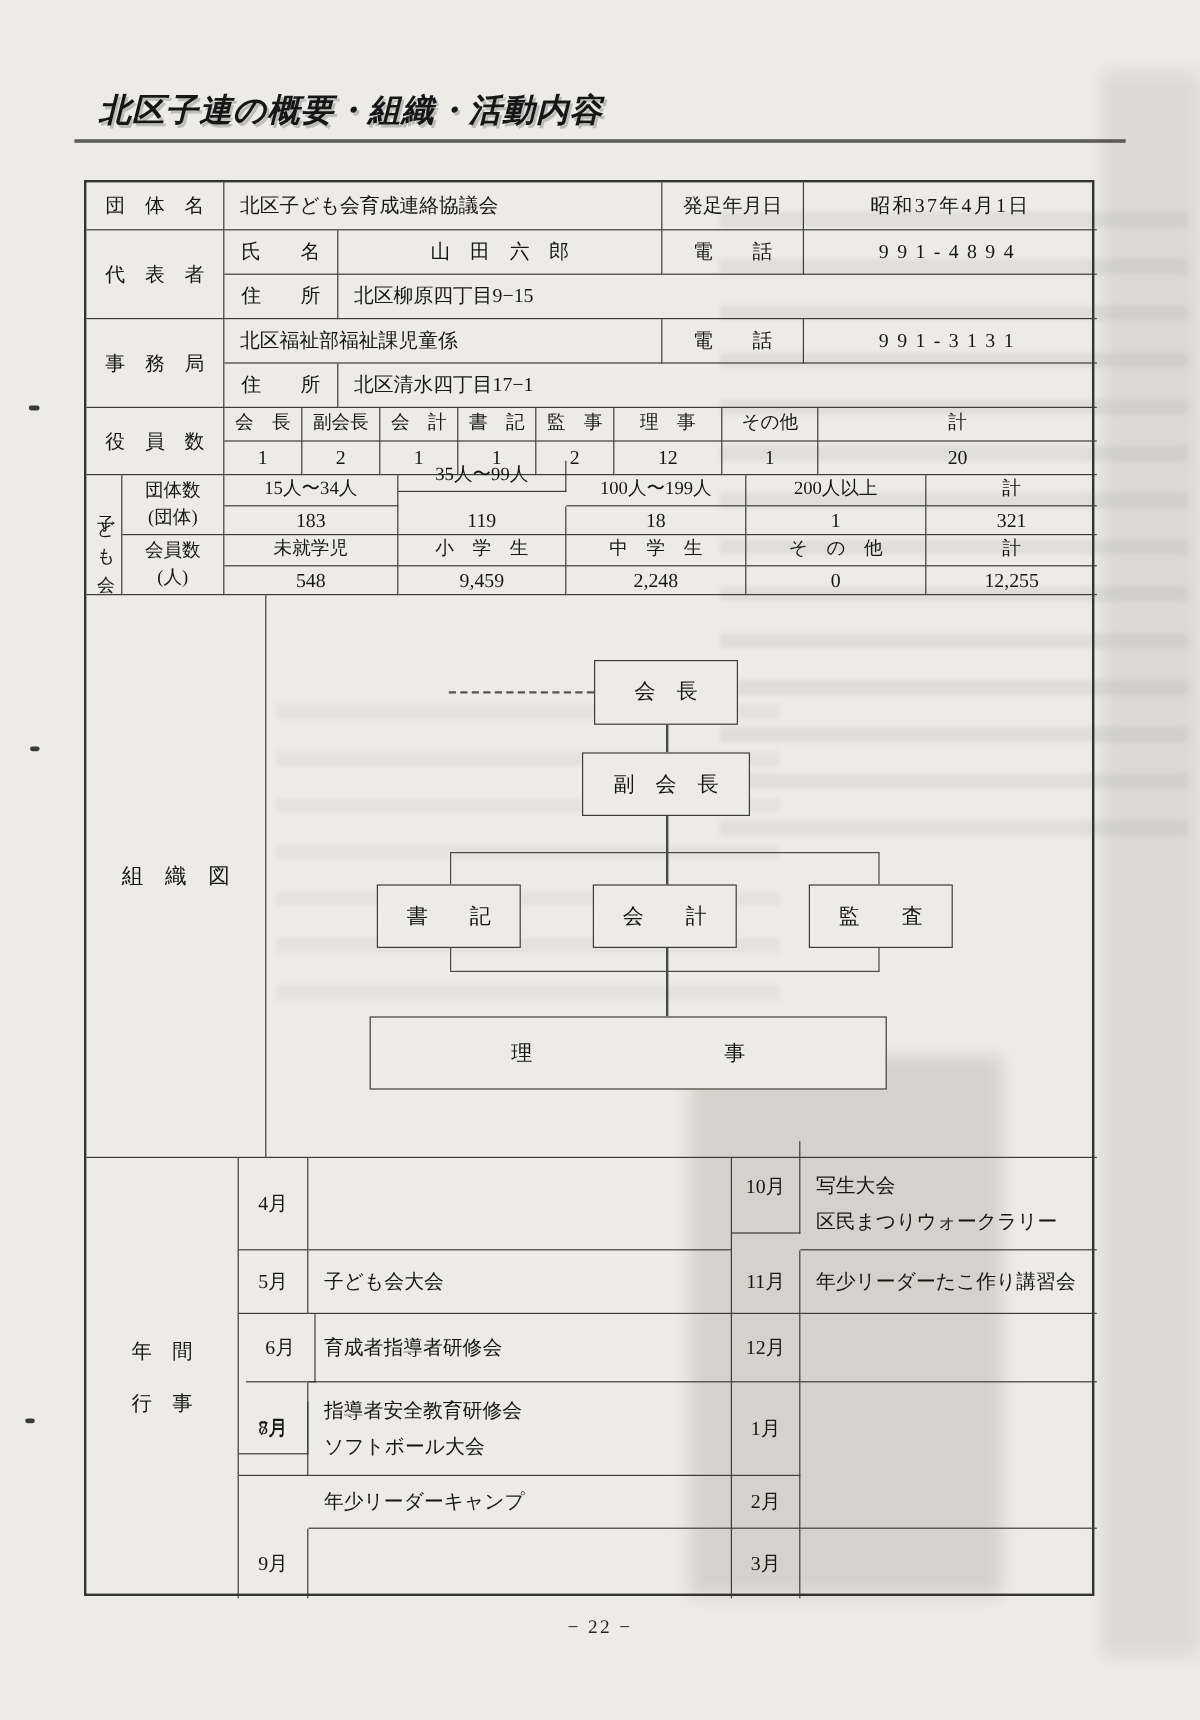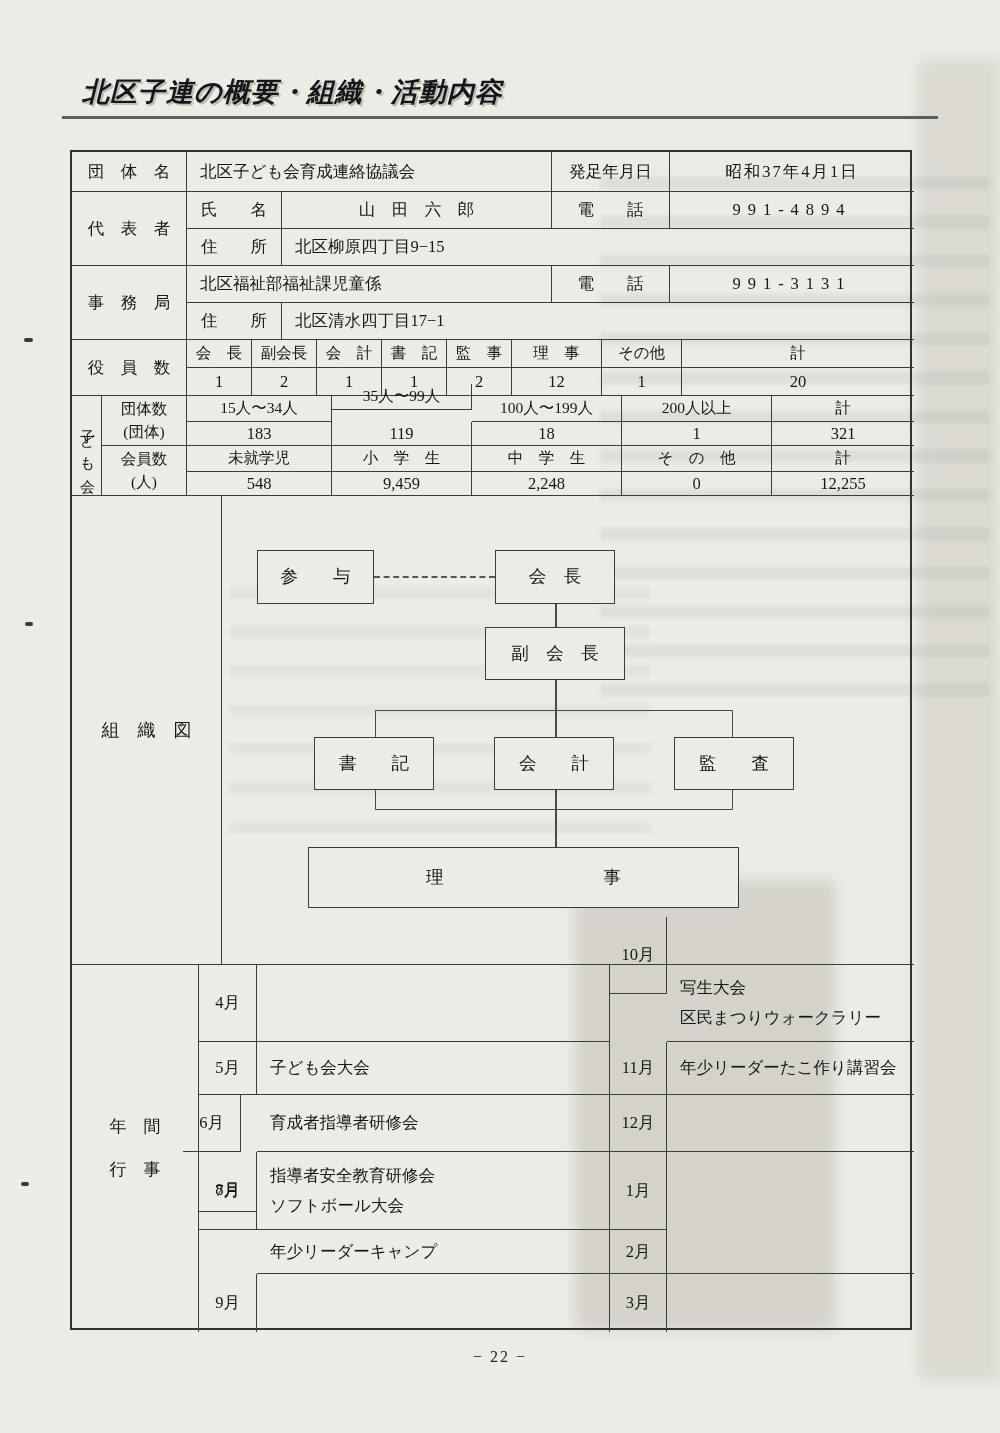--- a/index.html
+++ b/index.html
@@ -117,47 +117,46 @@
     <div class="c" style="left:400px;top:320px;width:150px;height:24px;">2,248</div>
     <div class="c" style="left:550px;top:320px;width:150px;height:24px;">0</div>
     <div class="c nr" style="left:700px;top:320px;width:142px;height:24px;">12,255</div>
 
     <div class="c" style="left:0;top:344px;width:150px;height:469px;font-size:18px;">組　織　図</div>
     <div class="c nr" style="left:150px;top:344px;width:692px;height:469px;">
       <div class="odash" style="left:152px;top:80px;width:121px;"></div>
       <div class="oline" style="left:333px;top:108px;width:2px;height:23px;"></div>
       <div class="oline" style="left:333px;top:184px;width:2px;height:167px;"></div>
       <div class="oloop" style="left:153px;top:214px;width:358px;height:100px;"></div>
-      <div class="chartbox" style="left:35px;top:54px;width:117px;height:54px;">参　　与</div>
       <div class="chartbox" style="left:273px;top:54px;width:120px;height:54px;">会　長</div>
       <div class="chartbox" style="left:263px;top:131px;width:140px;height:53px;">副　会　長</div>
       <div class="chartbox" style="left:92px;top:241px;width:120px;height:53px;">書　　記</div>
       <div class="chartbox" style="left:272px;top:241px;width:120px;height:53px;">会　　計</div>
       <div class="chartbox" style="left:452px;top:241px;width:120px;height:53px;">監　　査</div>
       <div class="chartbox" style="left:86px;top:351px;width:431px;height:61px;gap:160px;">
         <span>理</span>
         <span>事</span>
       </div>
     </div>
 
     <div class="c nb" style="left:0;top:813px;width:127px;height:367px;font-size:17px;line-height:2.5;">年　間
 行　事</div>
 
     <div class="c" style="left:127px;top:813px;width:58px;height:77px;">4月</div>
     <div class="c lft ev" style="left:185px;top:813px;width:353px;height:77px;"></div>
-    <div class="c" style="left:538px;top:765px;width:57px;height:77px;">10月</div>
+    <div class="c" style="left:538px;top:799px;width:57px;height:77px;">10月</div>
     <div class="c nr lft ev" style="left:595px;top:813px;width:247px;height:77px;">写生大会
 区民まつりウォークラリー</div>
 
     <div class="c" style="left:127px;top:890px;width:58px;height:53px;">5月</div>
     <div class="c lft ev" style="left:185px;top:890px;width:353px;height:53px;">子ども会大会</div>
     <div class="c" style="left:538px;top:890px;width:57px;height:53px;">11月</div>
     <div class="c nr lft ev" style="left:595px;top:890px;width:247px;height:53px;">年少リーダーたこ作り講習会</div>
 
-    <div class="c" style="left:111px;top:943px;width:58px;height:57px;">6月</div>
+    <div class="c" style="left:133px;top:943px;width:58px;height:57px;">6月</div>
     <div class="c lft ev" style="left:185px;top:943px;width:353px;height:57px;">育成者指導者研修会</div>
     <div class="c" style="left:538px;top:943px;width:57px;height:57px;">12月</div>
     <div class="c nr lft ev" style="left:595px;top:943px;width:247px;height:57px;"></div>
 
     <div class="c" style="left:127px;top:1000px;width:58px;height:78px;">7月</div>
     <div class="c lft ev" style="left:185px;top:1000px;width:353px;height:78px;">指導者安全教育研修会
 ソフトボール大会</div>
     <div class="c" style="left:538px;top:1000px;width:57px;height:78px;">1月</div>
 
     <div class="c" style="left:127px;top:1016px;width:58px;height:44px;">8月</div>

